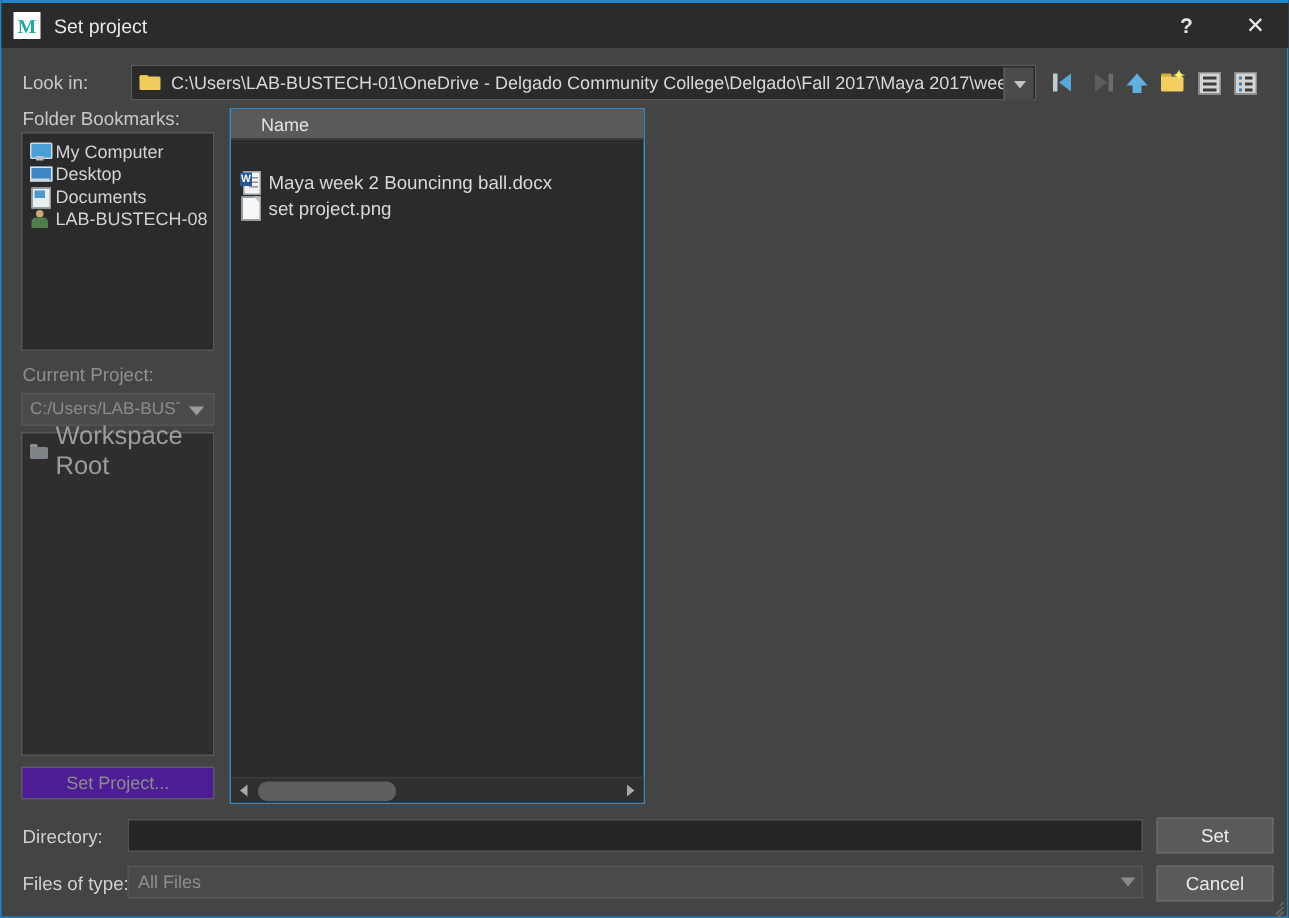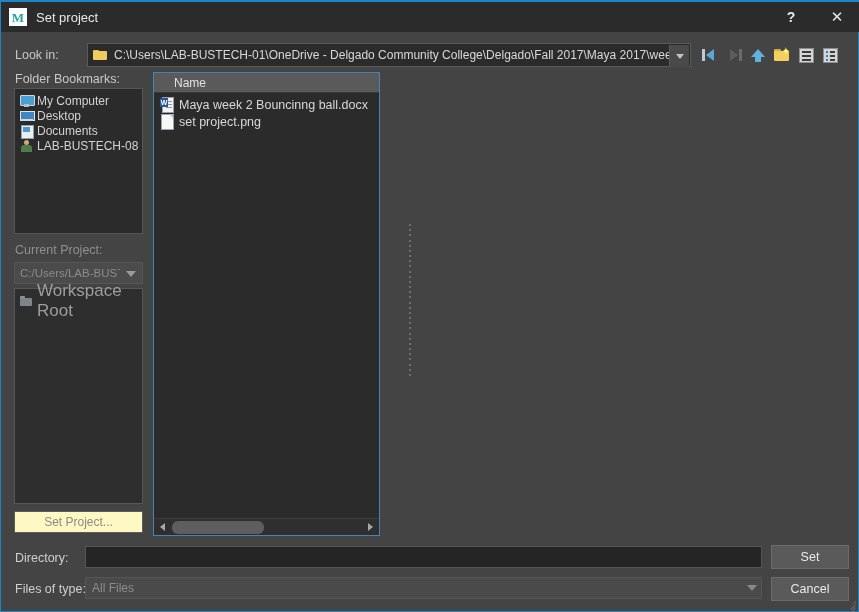--- a/index.html
+++ b/index.html
@@ -260,55 +260,55 @@
     width: 5px; height: 2px; background: #8f9398; border-radius: 1px 1px 0 0;
   }
   .ws-fold::after {
     content: ""; position: absolute; left: 0; top: 2px;
     width: 12px; height: 8px; background: #7f8488; border-radius: 0 1px 1px 1px;
   }
 
   .setproj-btn {
     position: absolute; left: 13px; top: 511px;
     width: 129px; height: 22px;
-    background: #fef9c3; border: 1px solid #5c5c5c;
+    background: #4c1d95; border: 1px solid #5c5c5c;
     color: #8b8b8b; font-size: 12px;
     display: flex; align-items: center; justify-content: center;
   }
 
   
   .splitter {
     position: absolute; left: 405px; top: 222px;
     width: 8px; height: 156px;
     display: flex; flex-direction: column;
     align-items: center; justify-content: space-between;
     padding: 2px 0;
   }
   .splitter i {
     width: 2px; height: 2px; background: #6e6e6e; display: block;
   }
 
   
   .filepanel {
     position: absolute; left: 152px; top: 72px;
-    width: 227px; height: 464px;
+    width: 277px; height: 464px;
     border: 1px solid #3b87bf;
     background: #2b2b2b;
     display: flex; flex-direction: column;
   }
   .fp-header {
     height: 20px; background: #5a5a5a;
     border-bottom: 1px solid #3a3a3a;
     display: flex; align-items: center;
     flex: 0 0 auto;
   }
   .fp-header span {
     margin-left: 20px; color: #e2e2e2; font-size: 12px;
   }
-  .fp-list { flex: 1 1 auto; padding-top: 3px; overflow: hidden; }
+  .fp-list { flex: 1 1 auto; padding-top: 20px; overflow: hidden; }
   .fp-row {
     height: 17px; display: flex; align-items: center;
     padding-left: 6px; color: #d8d8d8; font-size: 12.5px;
   }
   .f-ico { width: 14px; height: 15px; margin-right: 5px; position: relative; flex: 0 0 auto; }
 
   .ico-docx::before {
     content: ""; position: absolute; right: 0; top: 0;
     width: 10px; height: 14px; background: #f3f3f3;
     border: 1px solid #9aa0a5;

